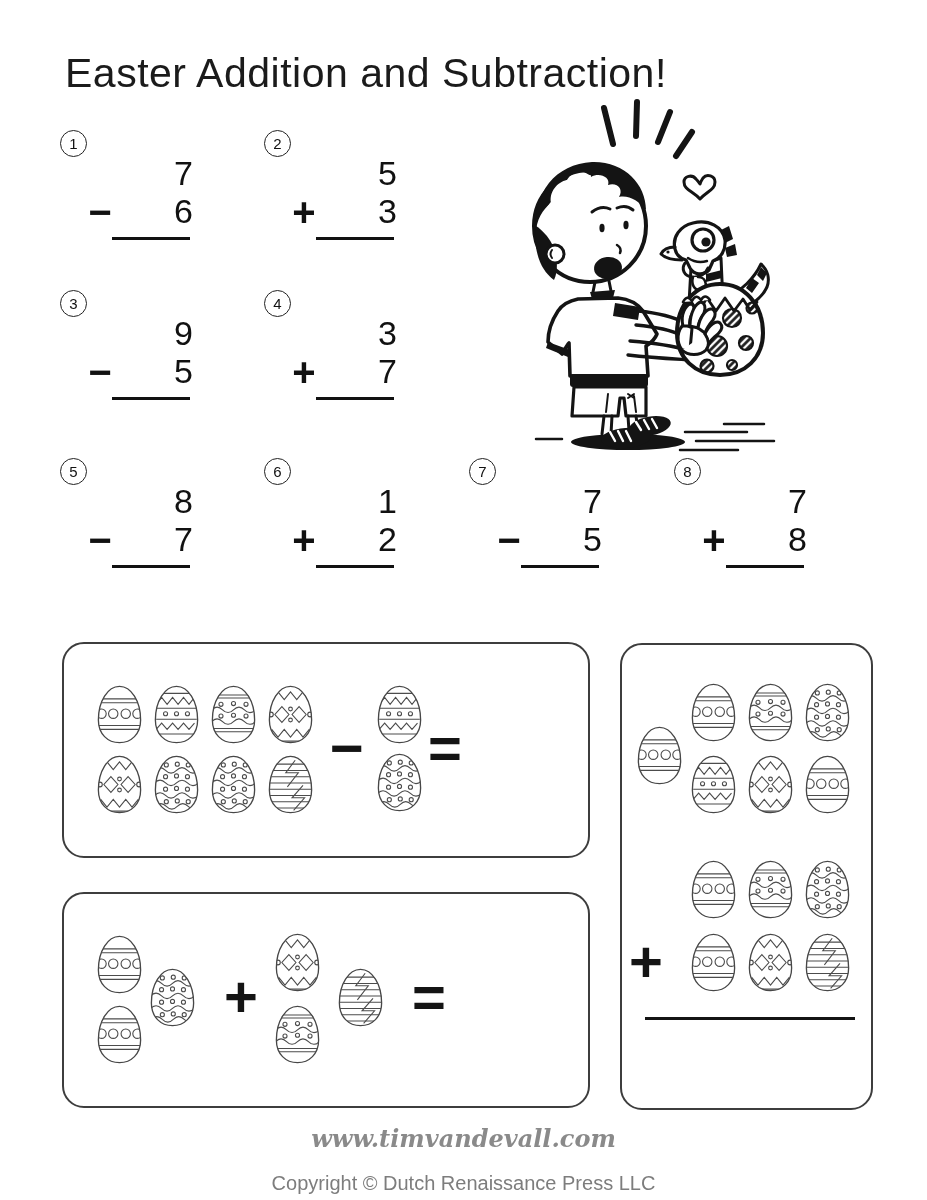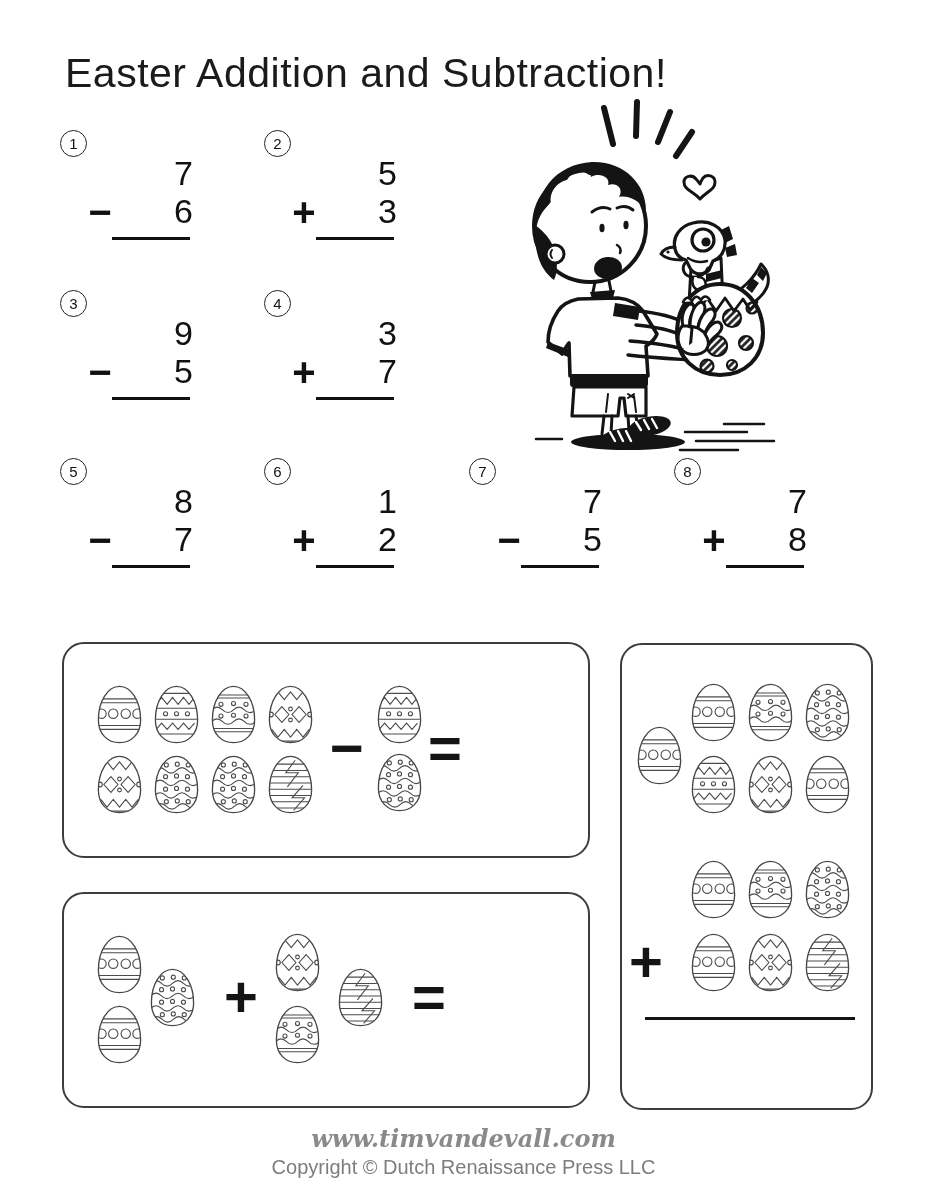--- a/index.html
+++ b/index.html
@@ -29,21 +29,21 @@
   .egg .ep{fill:none;stroke:#4c4c4c;stroke-width:1.4;}
   .bop{position:absolute;font-size:58px;font-weight:700;color:#141414;line-height:1;
        transform:translate(-50%,-50%);font-family:"Liberation Sans",sans-serif;}
   .b3line{position:absolute;left:23px;top:372px;width:210px;border-top:3px solid #141414;}
 
   .illus{position:absolute;left:478px;top:98px;}
 
   .footer{position:absolute;left:0;top:1124px;width:100%;text-align:center;}
   .site{font-family:"DejaVu Serif",serif;font-style:italic;font-weight:700;
         font-size:24px;color:#8a8a8a;}
-  .copy{font-family:"Liberation Sans",sans-serif;font-size:20px;color:#7d7d7d;margin-top:3px;}
+  .copy{font-family:"Liberation Sans",sans-serif;font-size:20px;color:#7d7d7d;margin-top:19px;}
 </style>
 </head>
 <body>
 
 <svg width="0" height="0" style="position:absolute" aria-hidden="true">
   <defs>
     <clipPath id="eggClip">
       <path d="M30,3 C45,3 57,22 57,46 C57,64 45,75 30,75 C15,75 3,64 3,46 C3,22 15,3 30,3 Z"></path>
     </clipPath>
   </defs>

